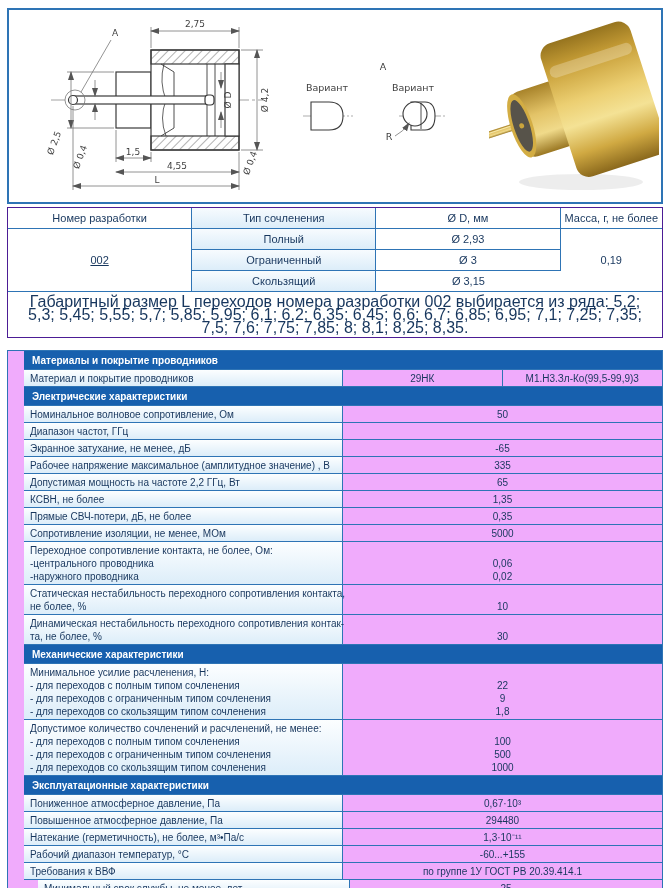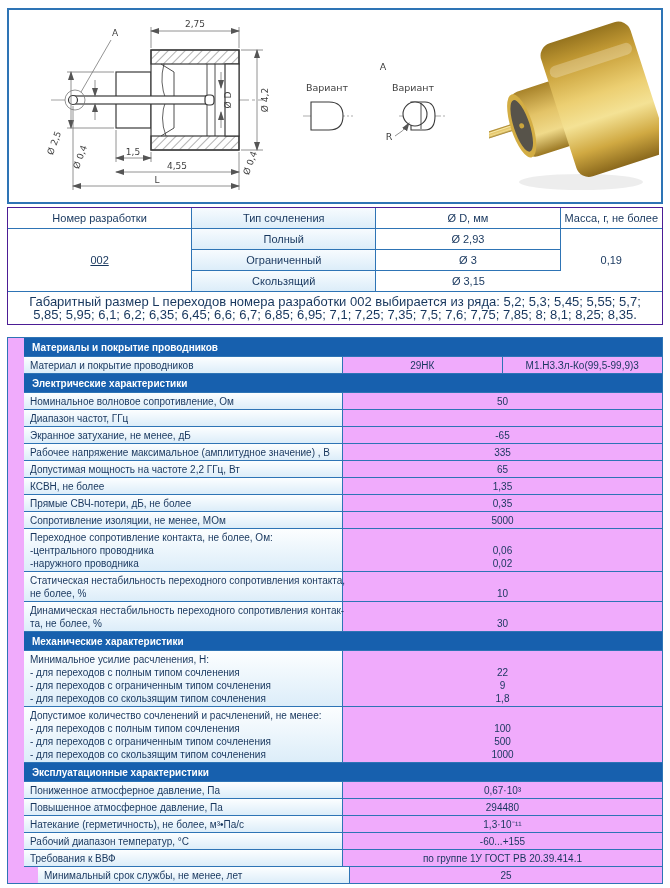--- a/index.html
+++ b/index.html
@@ -16,21 +16,21 @@
   
   .t1{display:grid;grid-template-columns:1fr 1fr 1fr;grid-template-rows:21px 21px 21px 21px auto;
       border:1px solid #4c1d95;font-size:11px;text-align:center;background:#fff;}
   .t1 .cell{border-right:1px solid #2E74B5;border-bottom:1px solid #2E74B5;
       display:flex;align-items:center;justify-content:center;padding:1px 4px;box-sizing:border-box;}
   .t1 .cell:nth-child(4n){border-right:none;}
   .lb{background:linear-gradient(180deg,#F7FBFE 0%,#DCEDF9 100%);}
   .c-num{grid-row:2/5;grid-column:1;border-right:1px solid #2E74B5;text-decoration:underline;}
   .c-mass{grid-row:2/5;grid-column:4;border-right:none !important;}
   .t1 .note{grid-row:5;grid-column:1/5;border-right:none;border-bottom:none;
-      font-size:13px;line-height:13px;padding:3px 14px;display:block;text-align:center;}
+      font-size:16px;line-height:13px;padding:3px 14px;display:block;text-align:center;}
 
   
   .spec{margin-top:12px;border:1px solid #2E74B5;font-size:10px;background:#f0abfc;padding-left:16px;}
   .spec-header{background:#1760AE;color:#fff;font-weight:bold;line-height:13px;padding:2.5px 8px;
       border-bottom:1px solid #2E74B5;}
   .spec-row{display:flex;border-bottom:1px solid #2E74B5;}
   .spec-row:last-child{border-bottom:none;margin-left:14px;}
   .spec-label{width:50%;box-sizing:border-box;border-right:1px solid #2E74B5;padding:1.5px 6px;
       background:linear-gradient(180deg,#FCFEFF 0%,#DCEDF9 100%);line-height:13px;}
   .spec-value{flex:1;display:flex;flex-direction:column;justify-content:flex-end;text-align:center;

